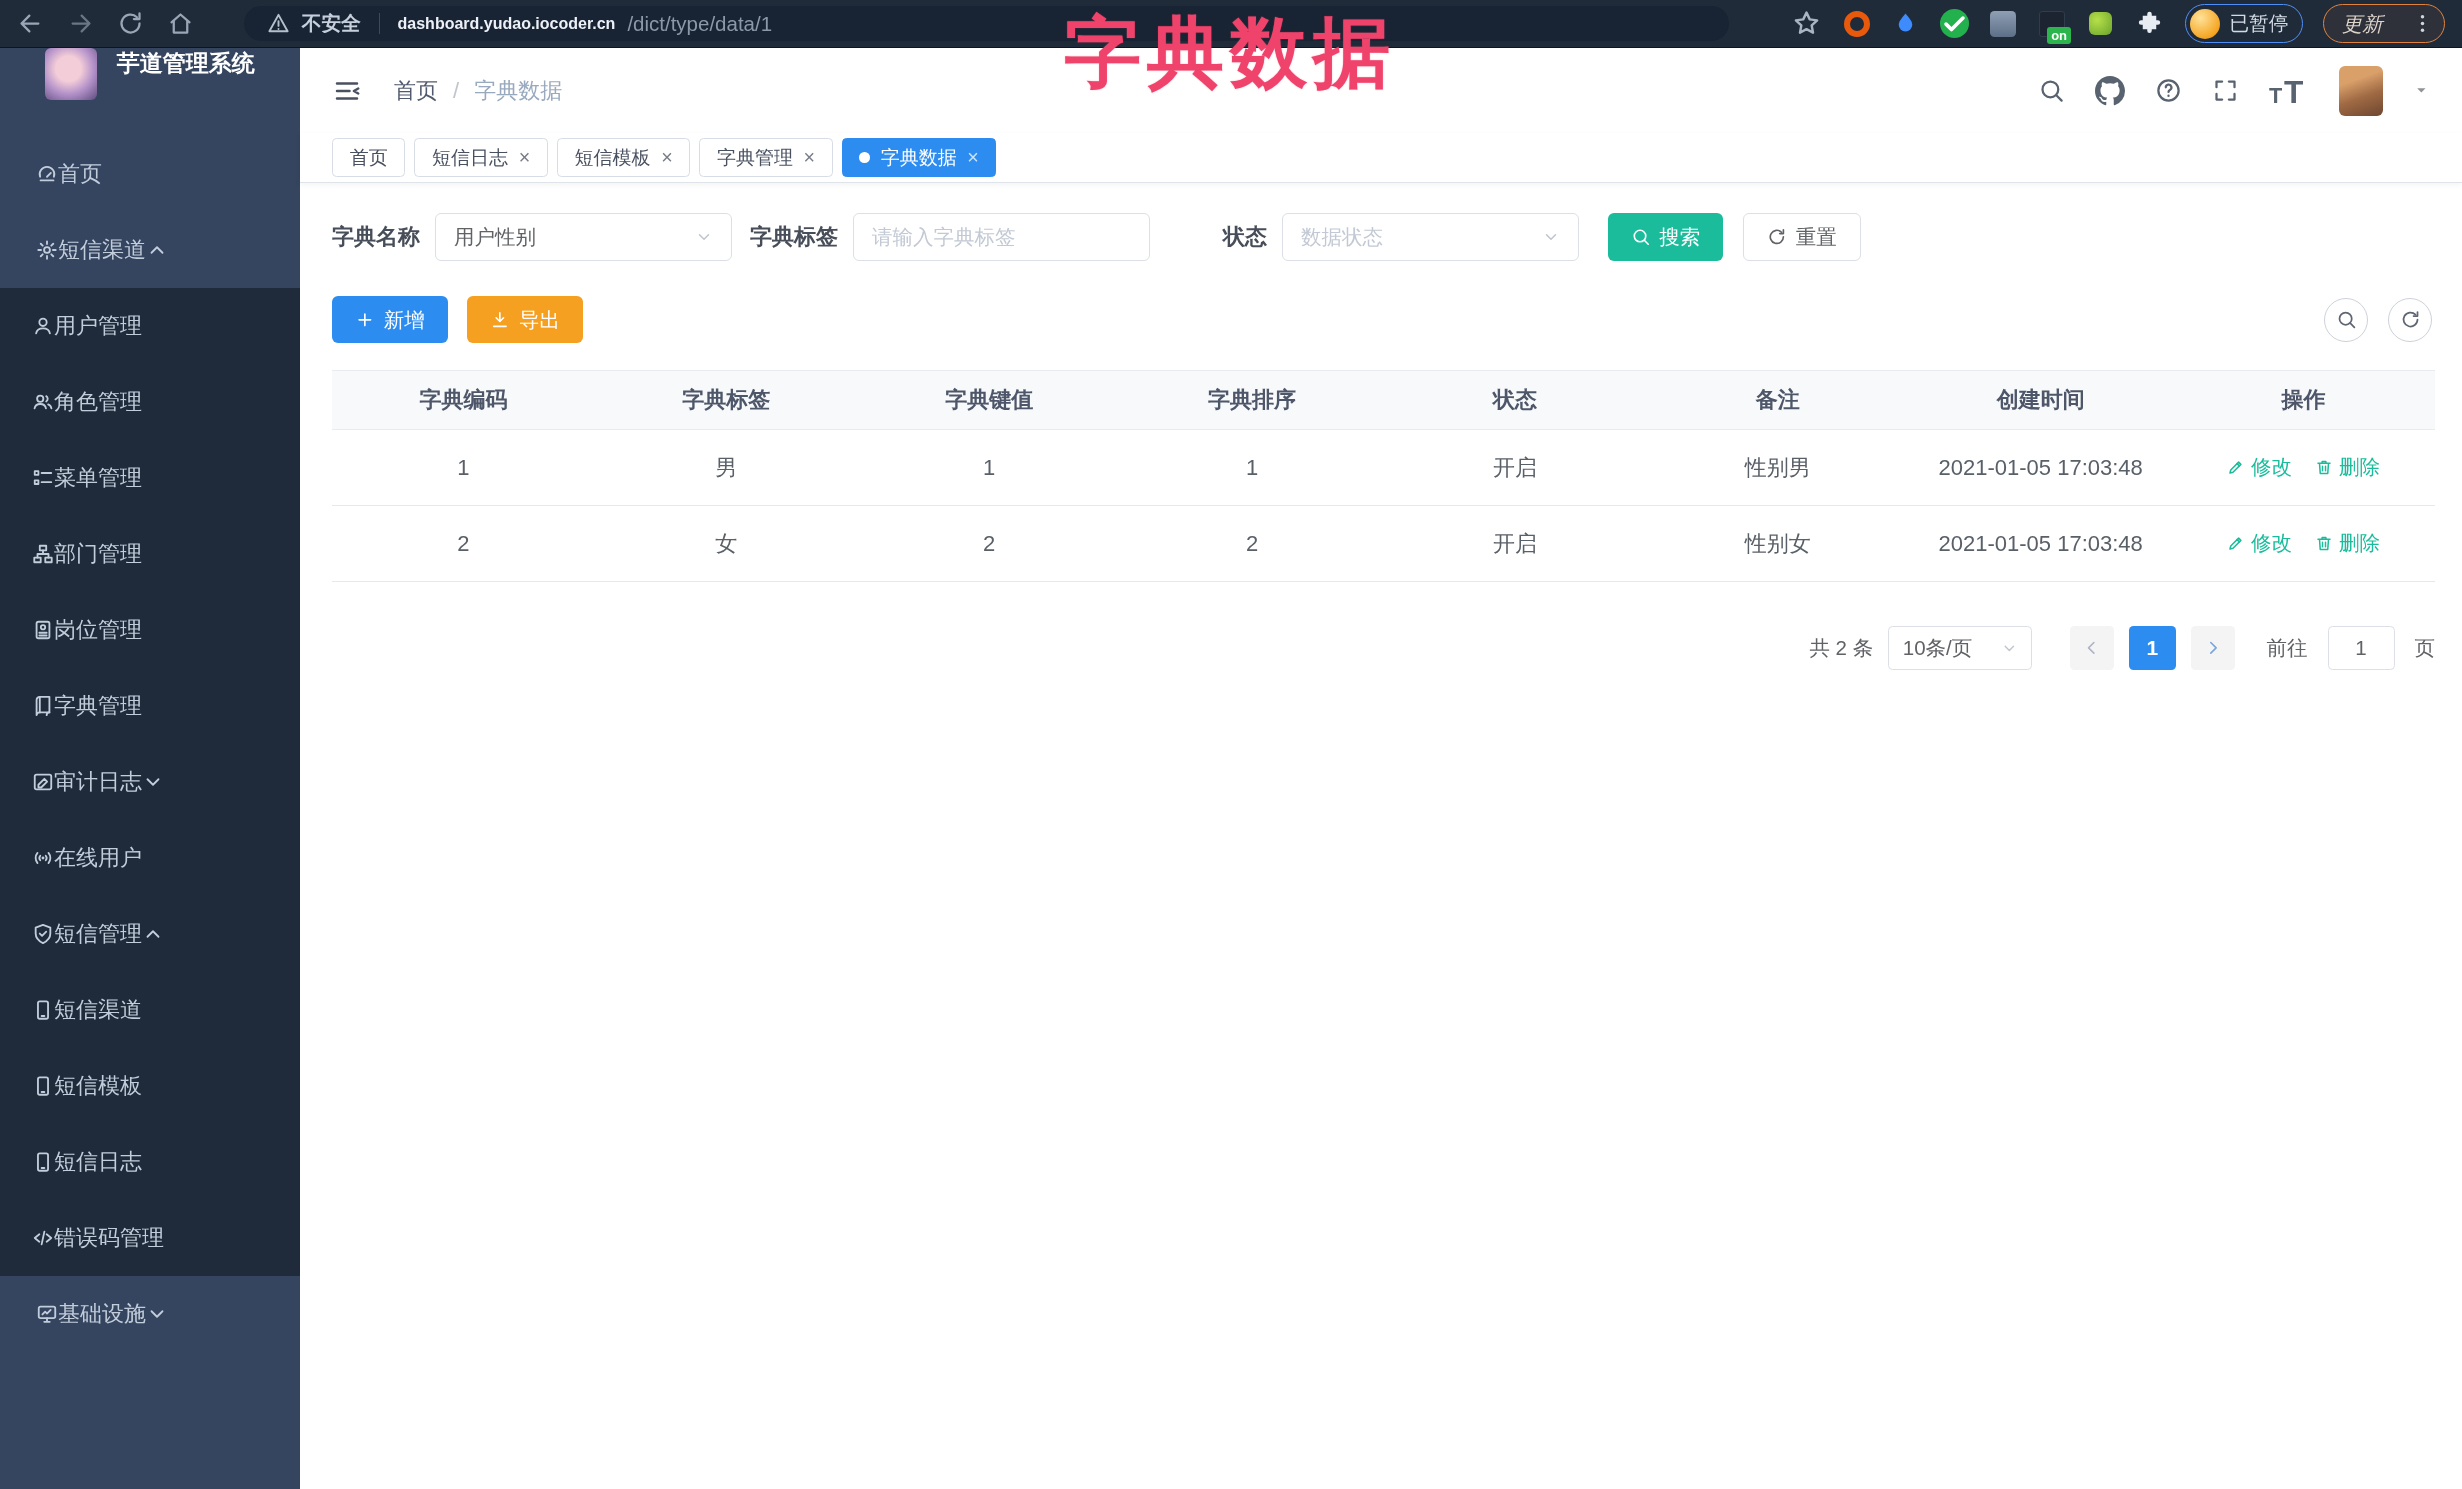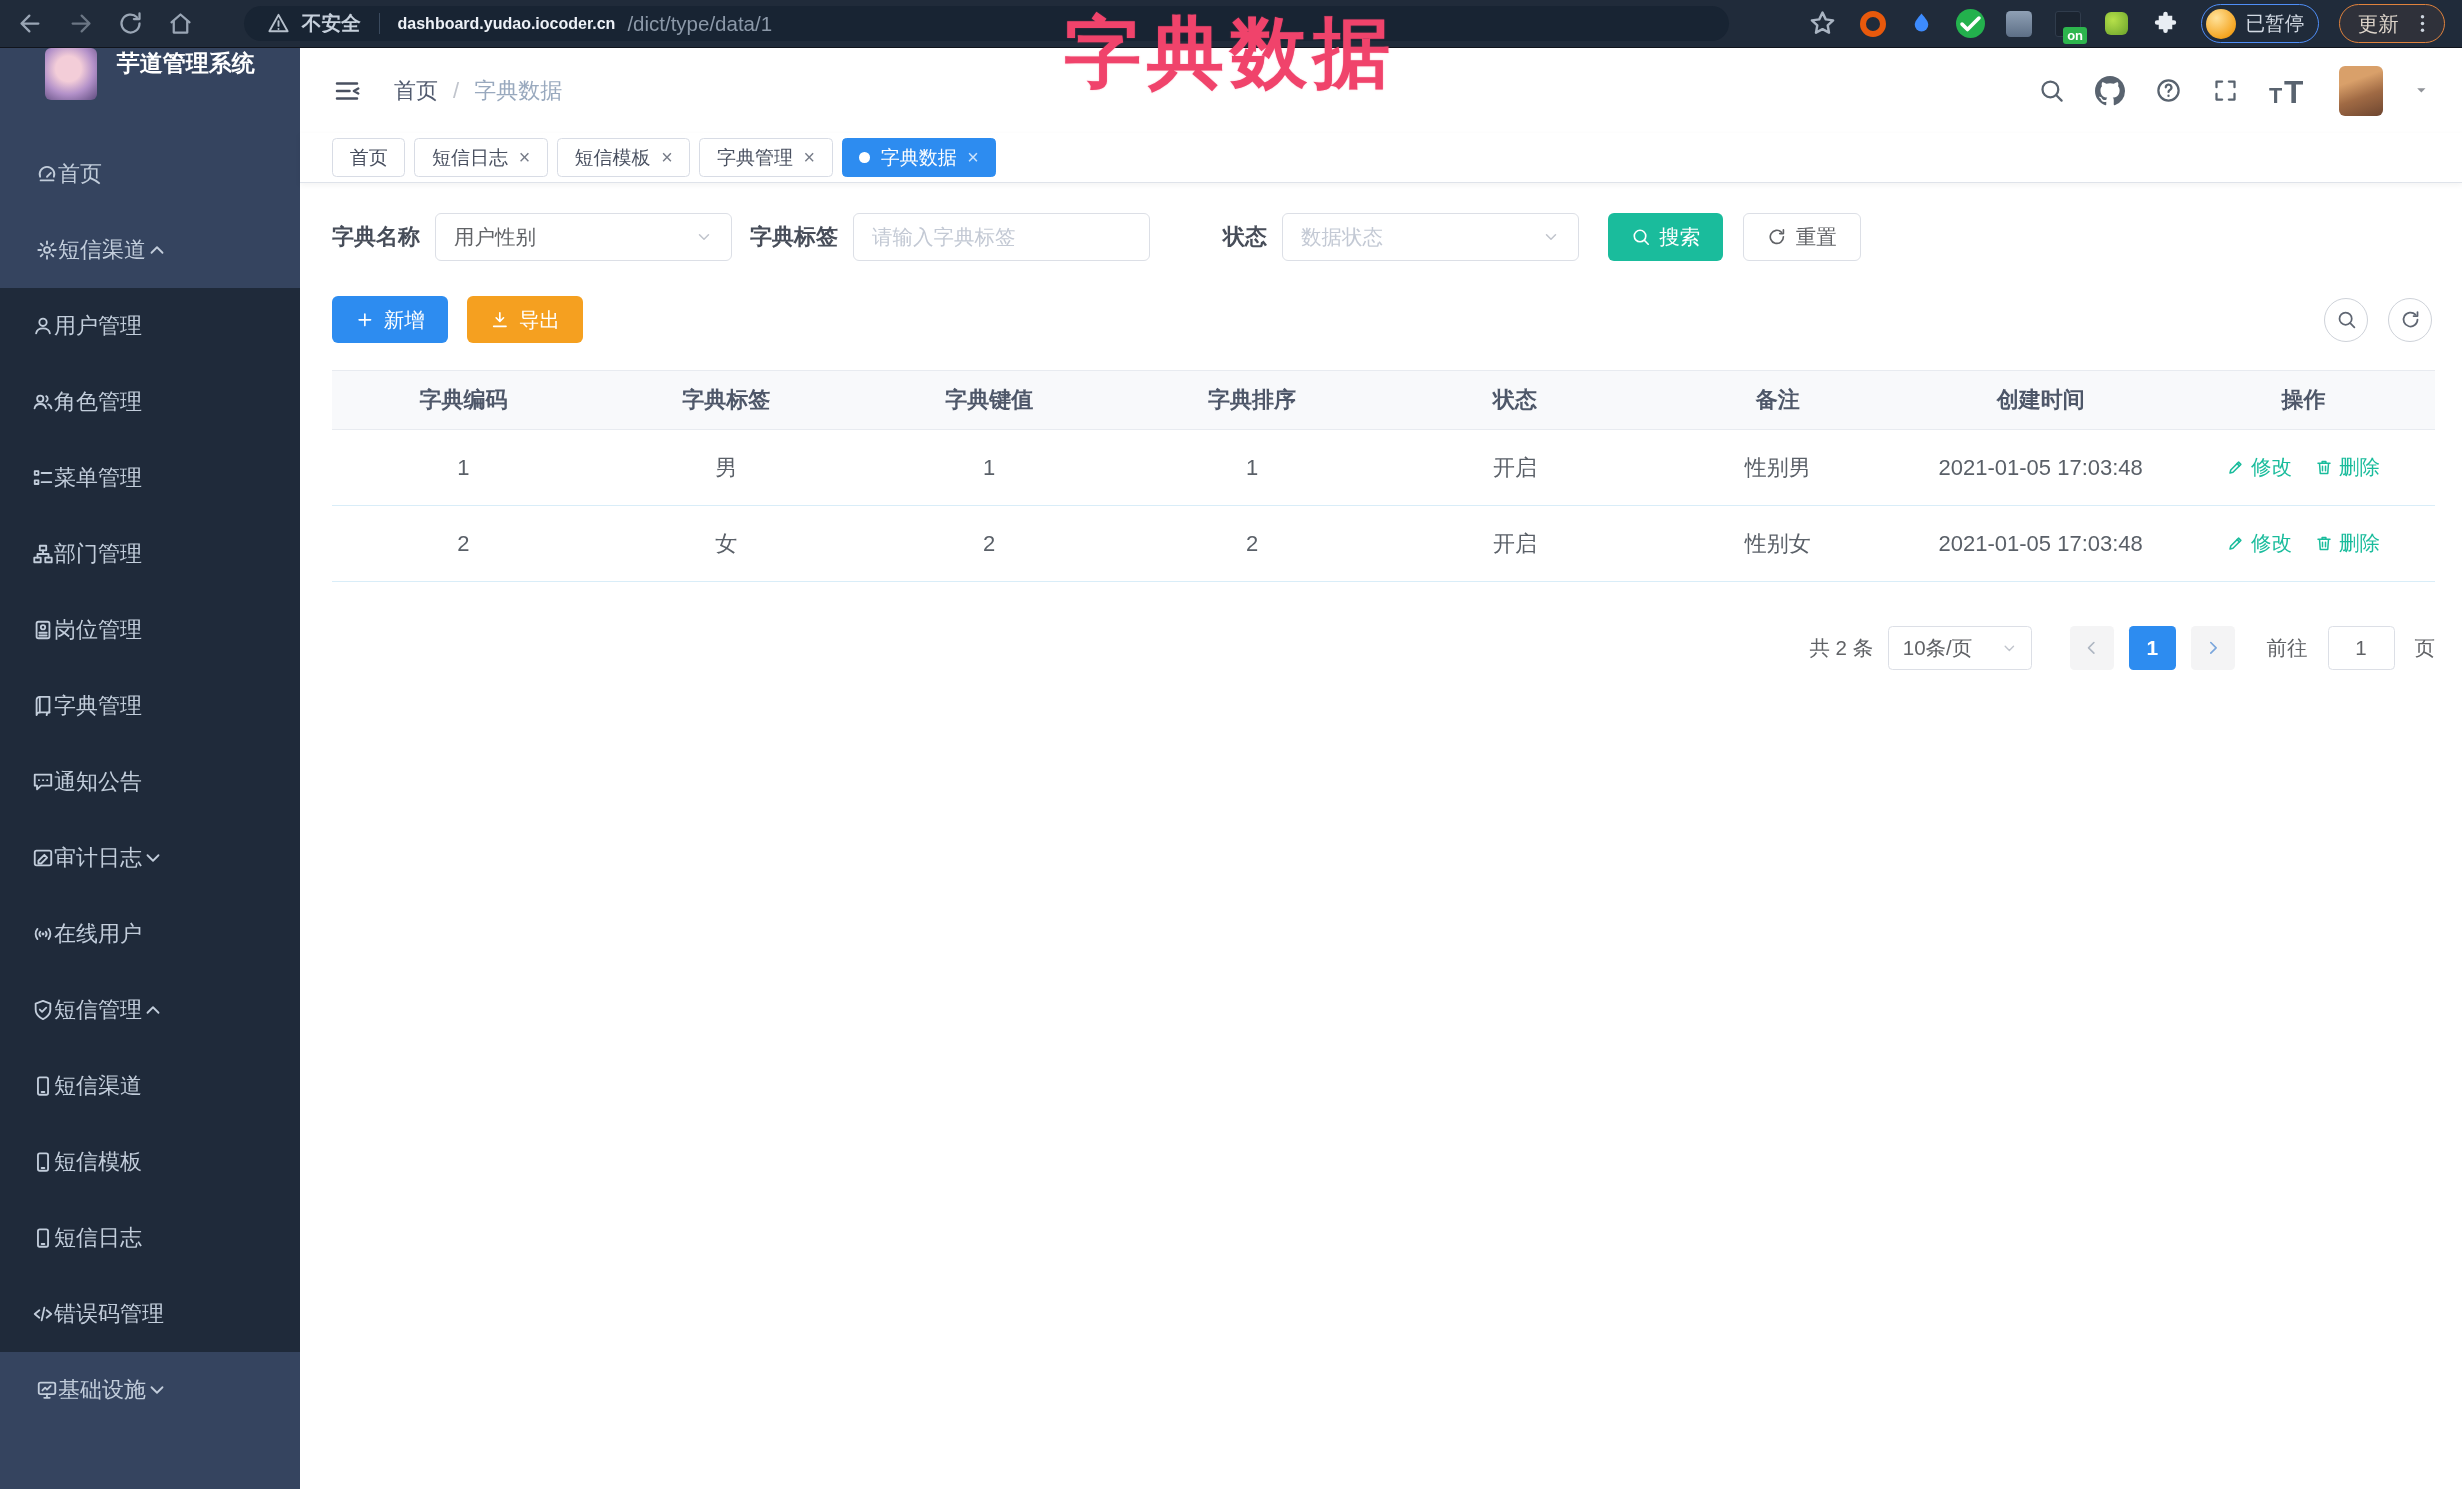--- a/index.html
+++ b/index.html
@@ -33,21 +33,21 @@
   .ext .darksq { width:26px; height:26px; border-radius:3px; background:#1b2430; border:1.5px solid #303c4c; }
   .ext .badge-on { position:absolute; right:-3px; bottom:-4.5px; background:#2db54d; color:#fff; font-size:13px;
                    padding:0.8px 3.8px; border-radius:3px; font-weight:700; }
   .ext .leaf { width:23px; height:23px; border-radius:6px; background:radial-gradient(circle at 35% 35%,#b6e04a,#6aa32b); }
   .ext .puzzle { font-size:27px; color:#e8edf3; }
   .chip { height:39px; border-radius:20.5px; display:flex; align-items:center; }
   .chip.paused { border:1.9px solid #4f8ef7; padding:3px 13.6px 3px 4.5px; gap:9px; }
   .chip.paused .face { width:30px; height:30px; border-radius:50%;
         background:radial-gradient(circle at 35% 30%,#ffe29a,#f5a623 70%,#d98200); }
   .chip.paused .txt { font-size:19.7px; color:#d3dae4; }
-  .chip.update { border:1.9px solid #e0823c; padding:0 10.6px 0 18px; gap:12px; background:rgba(224,130,60,.08); }
+  .chip.update { border:1.9px solid #e0823c; padding:0 10.6px 0 18px; gap:28px; background:rgba(224,130,60,.08);font-style:italic; }
   .chip.update .txt { font-size:20.5px; color:#ddd4ca; }
   .kebab { font-size:23px; color:#cdd5df; }
 
   
   .overlay-title { position:absolute; left:1064px; top:1.5px; z-index:50; font-size:77px; font-weight:700;
                    color:var(--pink); letter-spacing:6px; text-shadow:0 0 1.5px rgba(240,67,107,.45); }
 
   
   .app { position:absolute; top:48px; left:0; right:0; bottom:0; display:flex; }
   .sidebar { width:300px; flex:0 0 300px; background:var(--sidebar-bg); color:#bfcbd9; overflow:hidden; }
@@ -317,29 +317,20 @@
           </div>
           <div class="menu-item l2 dark">
             <span class="ic">
               <svg viewBox="0 0 24 24" fill="none" stroke="currentColor" stroke-width="2" stroke-linecap="round" stroke-linejoin="round">
                 <path d="M5 5.5A3.5 3.5 0 0 1 8.5 2H19v17H8.5A3.5 3.5 0 0 0 5 22z"></path>
                 <path d="M19 19a3 3 0 0 0-3 3"></path>
                 <path d="M8.5 2v17"></path>
               </svg>
             </span>
             <span>字典管理</span>
-          </div>
-          <div class="menu-item l2 dark">
-            <span class="ic">
-              <svg viewBox="0 0 24 24" fill="none" stroke="currentColor" stroke-width="2" stroke-linecap="round" stroke-linejoin="round">
-                <path d="M3 4h18v12H10l-4.5 4v-4H3z"></path>
-                <path d="M7.5 10h.2M12 10h.2M16.5 10h.2"></path>
-              </svg>
-            </span>
-            <span>通知公告</span>
           </div>
           <div class="menu-item l2 dark">
             <span class="ic">
               <svg viewBox="0 0 24 24" fill="none" stroke="currentColor" stroke-width="2" stroke-linecap="round" stroke-linejoin="round">
                 <rect x="3" y="4" width="18" height="16" rx="2"></rect>
                 <path d="M13.5 8.5l3 3L10 18H7v-3z"></path>
               </svg>
             </span>
             <span>审计日志</span>
             <span class="ic">

